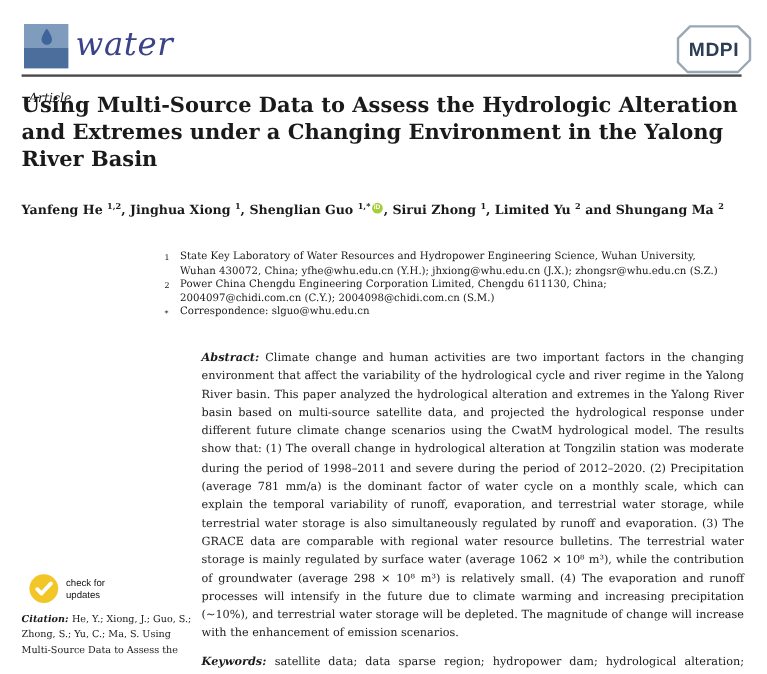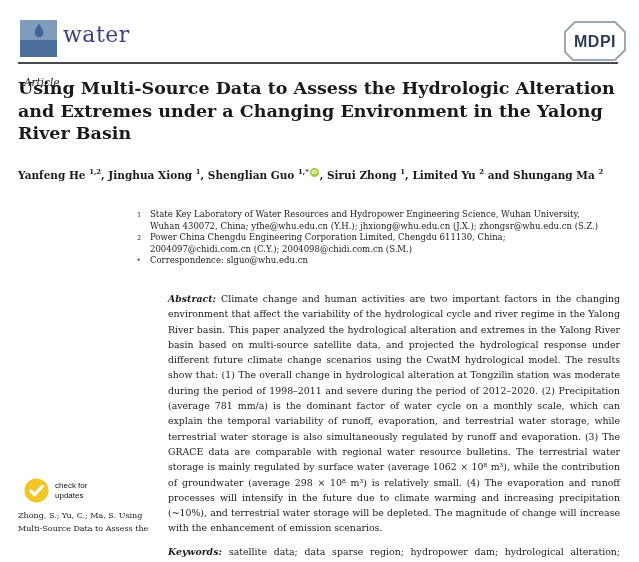--- a/index.html
+++ b/index.html
@@ -5,22 +5,22 @@
   html,body{margin:0;padding:0;background:#fff;}
   body{width:639px;height:562px;position:relative;overflow:hidden;
        font-family:"DejaVu Serif",serif;color:#1a1a1a;}
   .page{position:absolute;inset:0;background:#ffffff;}
 
   
   .logo-box{position:absolute;left:20px;top:20px;width:37px;height:37px;cursor:pointer;}
   .logo-top{position:absolute;top:0;left:0;right:0;height:20px;background:#7f9cbd;}
   .logo-bottom{position:absolute;bottom:0;left:0;right:0;height:17px;background:#4c6e9c;}
   .logo-drop{position:absolute;left:50%;top:2px;transform:translateX(-50%);}
-  .journal-name{position:absolute;left:63px;top:22px;
-       font-size:22px;color:#3c4388;letter-spacing:.5px;}
+  .journal-name{position:absolute;left:63px;top:22px;font-style:italic;
+       font-size:27px;color:#3c4388;letter-spacing:.5px;}
   .mdpi{position:absolute;left:562px;top:19px;cursor:pointer;}
   .header-rule{position:absolute;left:18px;top:62px;width:600px;height:1.5px;background:#4a4a4a;}
 
   
   .article-type{position:absolute;left:24px;top:76px;font-style:italic;font-size:10.5px;text-align:right;}
   .title{position:absolute;left:18px;top:77px;width:614px;margin:0;
        font-size:17.5px;line-height:22.5px;font-weight:bold;white-space:pre-line;}
   .authors{position:absolute;left:18px;top:168px;font-size:10.5px;font-weight:bold;white-space:nowrap;}
   .authors sup{font-size:6.8px;font-weight:bold;margin-top:44px;}
   .orcid{display:inline-block;width:9px;height:9px;border-radius:50%;background:#a6ce39;
@@ -98,17 +98,18 @@
       <circle cx="12.5" cy="12.5" r="12" fill="#f2c626"></circle>
       <path d="M7 13 l3.6 3.6 L18.5 8.2" fill="none" stroke="#ffffff" stroke-width="3.2" stroke-linecap="round" stroke-linejoin="round"></path>
     </svg>
     <div class="badge-text">
       <div>check for</div>
       <div class="badge-line2">updates</div>
     </div>
   </div>
 
   <div class="citation">
+    <div><span class="lbl">Citation:</span><span>He, Y.; Xiong, J.; Guo, S.;</span></div>
     <div>Zhong, S.; Yu, C.; Ma, S. Using</div>
     <div>Multi-Source Data to Assess the</div>
   </div>
 
 </div>
 
 </body></html>

